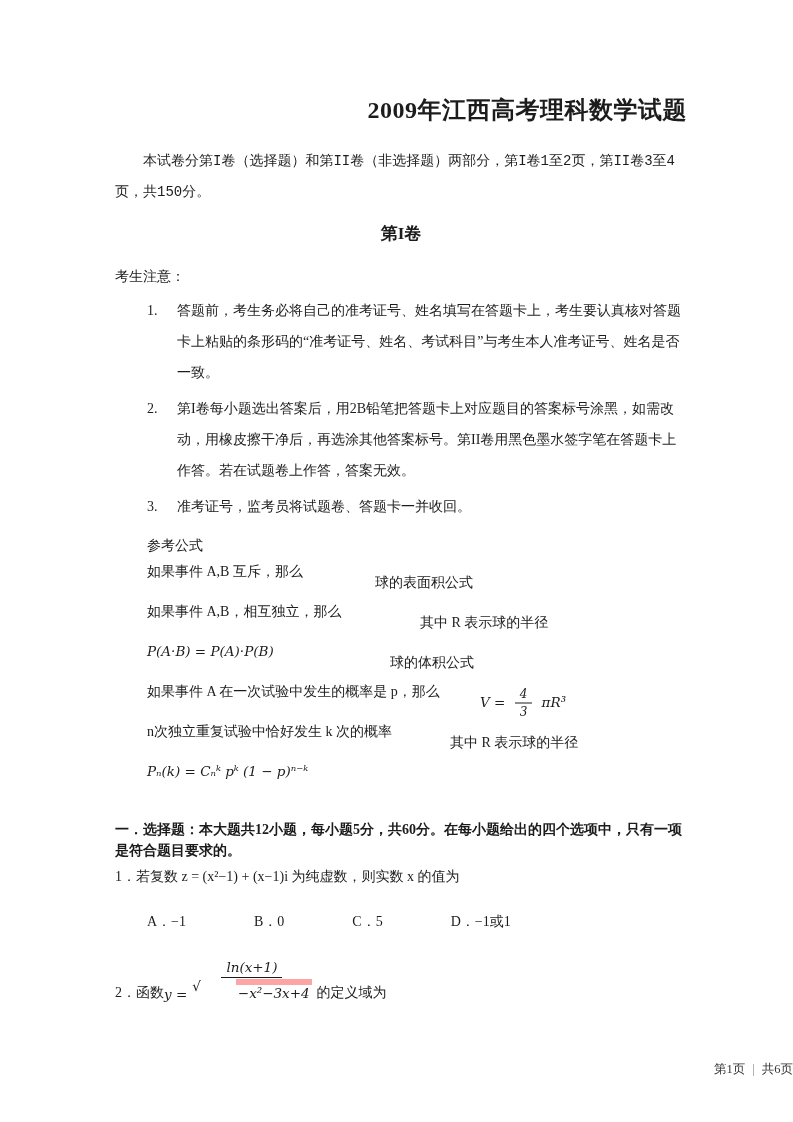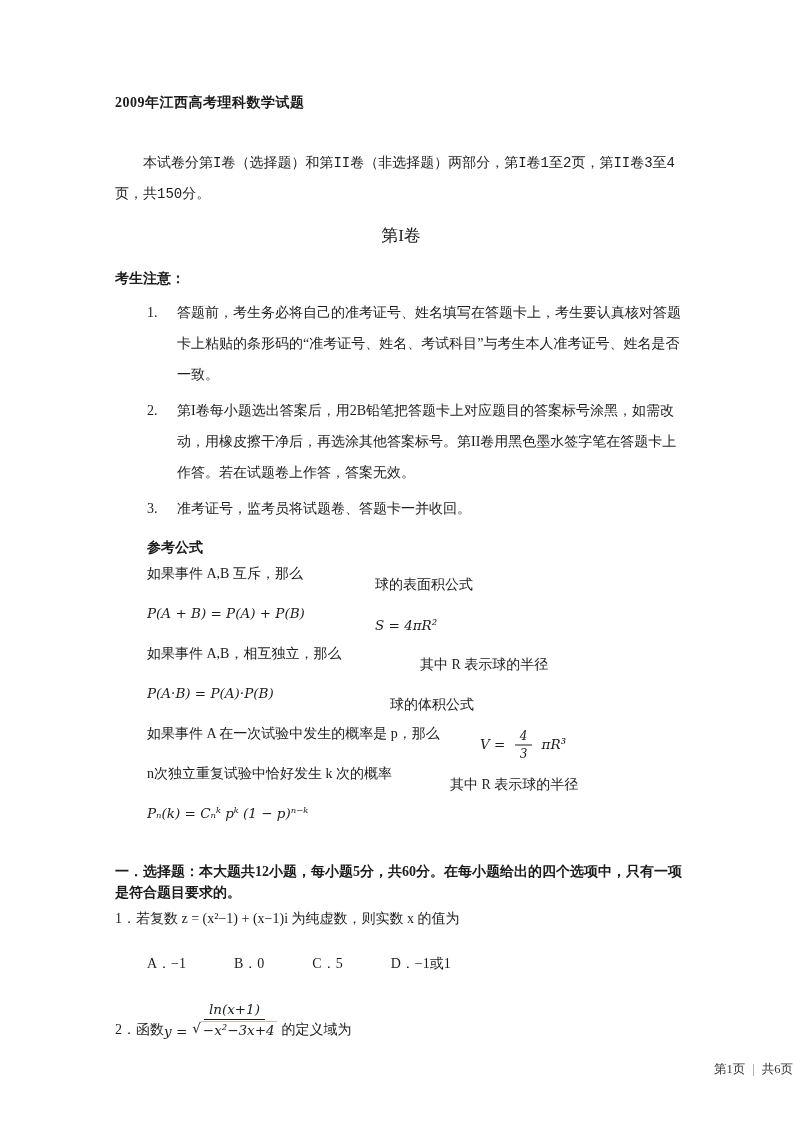--- a/index.html
+++ b/index.html
@@ -4,45 +4,45 @@
 <style>
   * { margin:0; padding:0; box-sizing:border-box; }
   html,body { background:#fff; }
   body {
     width:793px; height:1122px; position:relative; overflow:hidden;
     font-family:"Liberation Serif","DejaVu Serif",serif;
     color:#1c1c1c; font-size:14px;
   }
   .page { position:absolute; inset:0; padding:94px 106px 0 115px; }
 
-  .title { text-align:left; font-size:14px; font-weight:bold; margin-bottom:36px; letter-spacing:0.5px; }
+  .title { text-align:right; font-size:24px; font-weight:bold; margin-bottom:20px; letter-spacing:0.5px; }
   .intro { text-indent:2em; line-height:31px; margin-bottom:8px;font-family:Liberation Mono, monospace; }
-  .vol   { text-align:center; font-size:17px; font-weight:normal; margin:14px 0 16px; }
+  .vol   { text-align:center; font-size:17px; font-weight:bold; margin:14px 0 16px; }
 
-  .notice-head { font-weight:bold; line-height:31px; margin-bottom:3px; }
+  .notice-head { font-weight:normal; line-height:31px; margin-bottom:3px; }
   .notice-item { display:grid; grid-template-columns:30px 1fr; line-height:31px; margin:0 0 5px 32px; }
 
-  .ref-head { line-height:31px; margin:8px 0 2px 32px;font-weight:bold; }
+  .ref-head { line-height:31px; margin:8px 0 2px 32px; }
   .ref { margin-left:32px; }
   .ref-row { position:relative; min-height:40px; display:flex; align-items:flex-start; }
   .ref-right { position:absolute; top:50%; transform:translateY(-50%); white-space:nowrap; }
 
   .math { font-style:italic; font-family:"DejaVu Serif",serif; font-size:13.5px; }
 
   .frac { display:inline-flex; flex-direction:column; align-items:center; vertical-align:middle; margin:0 5px; line-height:1.25; }
   .fnum { border-bottom:1px solid #1c1c1c; padding:0 5px 1px; text-align:center; }
   .fden { padding-top:1px; display:inline-flex; align-items:flex-start; }
   .fden-plain { padding-top:1px; }
   .frac.small { font-size:12px; }
   .sqrt { font-style:normal; line-height:1.1; }
-  .radicand { border-top:1px solid #fca5a5; padding:0 2px; }
+  .radicand { border-top:6px solid #fca5a5; padding:0 2px;margin-left:35px; }
 
   .choice-head { font-weight:bold; line-height:21px; margin-top:16px; }
   .question { line-height:31px; margin-top:0; }
-  .options { display:flex; gap:48px; margin:14px 0 0 32px; line-height:31px; }
+  .options { display:flex; gap:68px; margin:14px 0 0 32px; line-height:31px; }
   .q2 { display:flex; align-items:flex-end; margin-top:22px; }
 
   .footer { position:absolute; left:0; right:0; bottom:44px; text-align:right; font-size:12.5px; color:#333; }
   .footer .sep { color:#8a8a8a; margin:0 7px; }
 </style>
 </head>
 <body>
 
 <div class="page">
 
@@ -69,24 +69,20 @@
 
   <div class="ref-head">参考公式</div>
 
   <div class="ref">
 
     <div class="ref-row">
       <div class="ref-left">如果事件 A,B 互斥，那么</div>
       <div class="ref-right" style="left:228px">球的表面积公式</div>
     </div>
 
-    <div class="ref-row">
-      <div class="ref-left math">P(A + B) = P(A) + P(B)</div>
-      <div class="ref-right math" style="left:228px">S = 4πR²</div>
-    </div>
 
     <div class="ref-row">
       <div class="ref-left">如果事件 A,B，相互独立，那么</div>
       <div class="ref-right" style="left:273px">其中 R 表示球的半径</div>
     </div>
 
     <div class="ref-row">
       <div class="ref-left math">P(A·B) = P(A)·P(B)</div>
       <div class="ref-right" style="left:243px">球的体积公式</div>
     </div>

